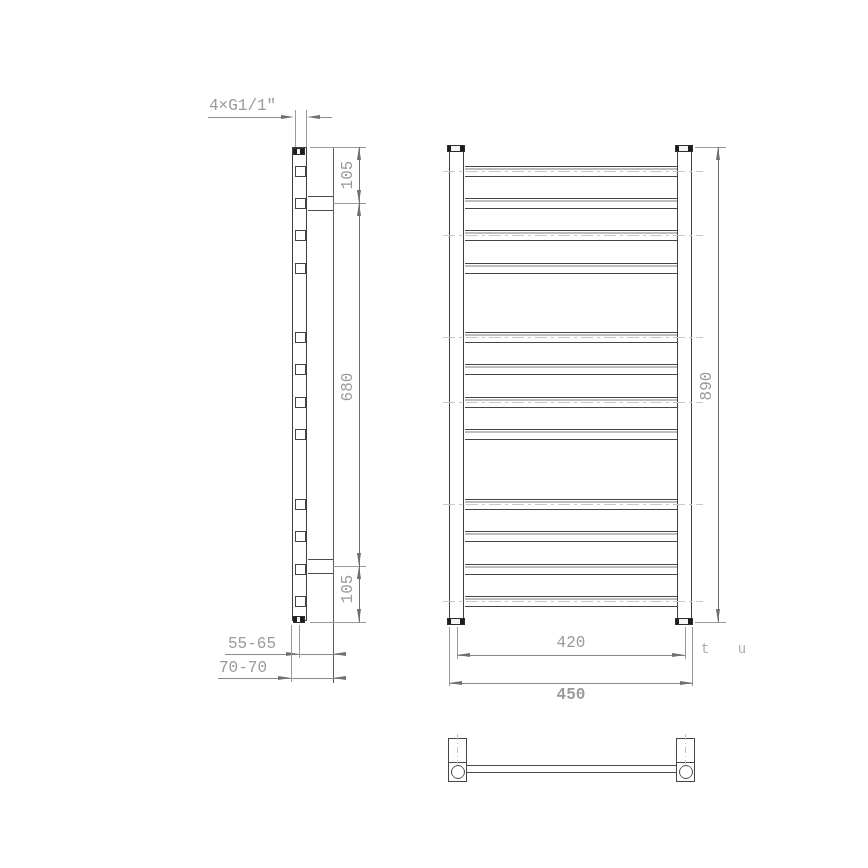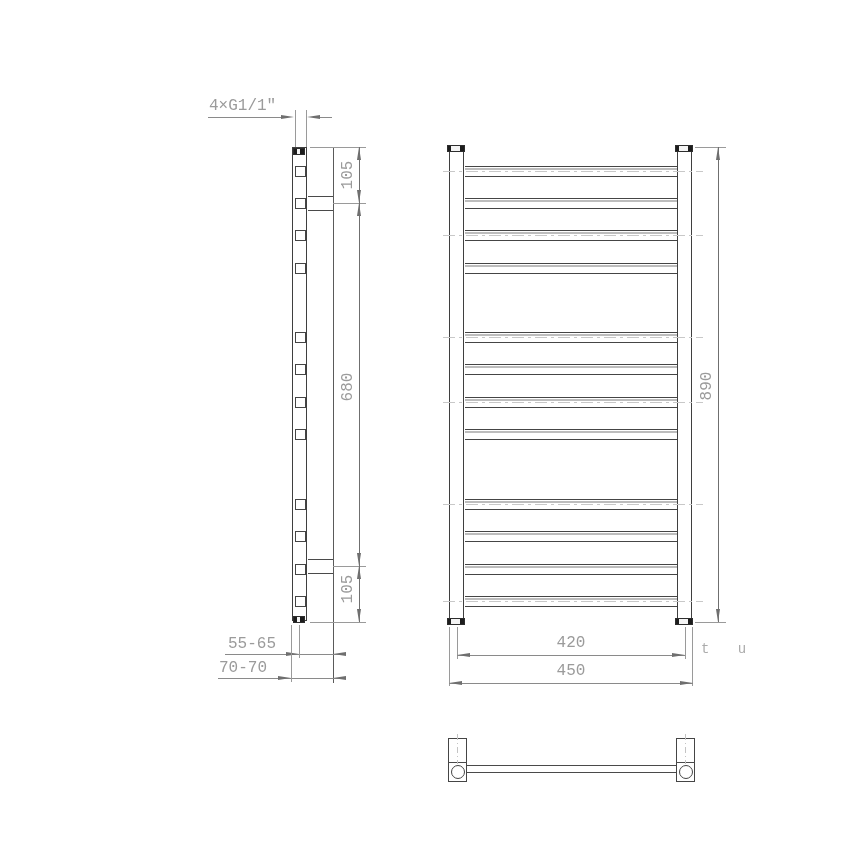--- a/index.html
+++ b/index.html
@@ -166,21 +166,21 @@
     <div class="ln" style="left:457px;top:655px;width:228px;height:1px;"></div>
     <div class="ar ar-l" style="left:457px;top:653px;"></div>
     <div class="ar ar-r" style="left:672px;top:653px;"></div>
     <span class="txt ctr" style="left:541px;top:636px;width:60px;">420</span>
 
     <div class="ext" style="left:449px;top:627px;width:1px;height:59px;"></div>
     <div class="ext" style="left:692px;top:627px;width:1px;height:59px;"></div>
     <div class="ln" style="left:449px;top:683px;width:244px;height:1px;"></div>
     <div class="ar ar-l" style="left:449px;top:681px;"></div>
     <div class="ar ar-r" style="left:680px;top:681px;"></div>
-    <span class="txt ctr" style="left:541px;top:664px;width:60px;">450</span>
+    <span class="txt ctr" style="left:541px;top:688px;width:60px;font-weight:bold;">450</span>
   </div>
 
   <div>
     <div class="blk" style="left:448px;top:738px;width:17px;height:42px;"></div>
     <div class="dark" style="left:448px;top:762px;width:19px;height:1px;"></div>
     <div class="circ" style="left:450.5px;top:764.5px;"></div>
     <div class="ddv" style="left:457px;top:734px;height:30px;"></div>
 
     <div class="blk" style="left:676px;top:738px;width:17px;height:42px;"></div>
     <div class="dark" style="left:676px;top:762px;width:19px;height:1px;"></div>

